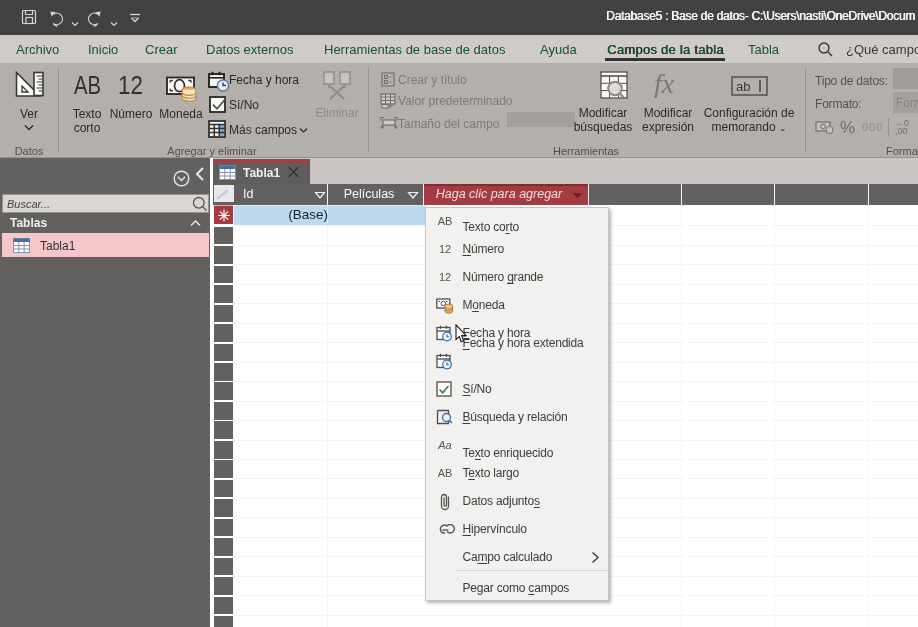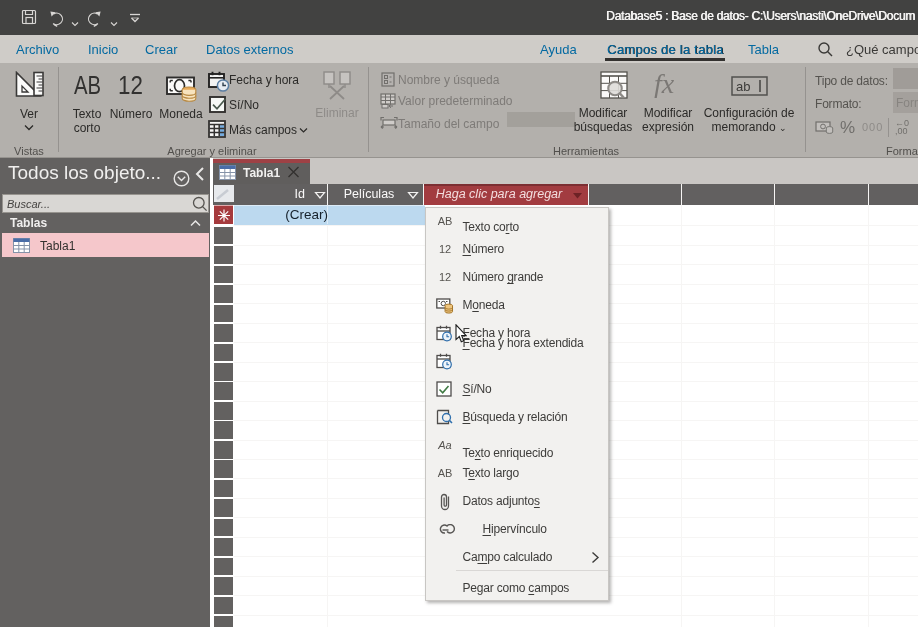--- a/index.html
+++ b/index.html
@@ -2,21 +2,21 @@
 <html><head>
 <meta charset="utf-8">
 <style>
 * { margin:0; padding:0; box-sizing:border-box; }
 html,body { width:918px; height:627px; overflow:hidden; }
 body { font-family:"Liberation Sans", sans-serif; position:relative; background:#fff; }
 .abs { position:absolute; }
 #titlebar { left:0; top:0; width:918px; height:35px; background:#424241; }
 #titletext { left:606px; top:9px; color:#f5f4f3; font-size:12px; letter-spacing:-0.25px; text-shadow:0.6px 0 0 #f5f4f3; white-space:nowrap; }
 #tabrow { left:0; top:35px; width:918px; height:28px; background:#cfccc8; }
-.rtab { position:absolute; top:7px; font-size:13px; color:#0369a1; white-space:nowrap; }
+.rtab { position:absolute; top:7px; font-size:13px; color:#14532d; white-space:nowrap; }
 #activetab-underline { left:605px; top:58px; width:120px; height:3px; background:#33312f; }
 #ribbon { left:0; top:63px; width:918px; height:95px; background:#b3b0ac; }
 #ribbonline { left:0; top:157px; width:918px; height:1px; background:#96938f; }
 .vsep { position:absolute; width:1px; background:#95928f; }
 .grouplabel { position:absolute; font-size:11px; color:#514f4c; white-space:nowrap; }
 .rbtext { position:absolute; font-size:12px; color:#2b2a28; white-space:nowrap; }
 .rbgray { position:absolute; font-size:12px; color:#7e7b78; white-space:nowrap; }
 .bigletter { position:absolute; font-size:31px; color:#323130; white-space:nowrap; }
 .ctr { text-align:center; }
 #navpane { left:0; top:158px; width:210px; height:469px; background:#636160; }
@@ -75,20 +75,21 @@
     <path d="M110.5 9 l3.5 3.5 3.5-3.5" stroke-width="1.3"></path>
     <path d="M110.5 9 h7" stroke-width="1.2" opacity="0.6"></path>
   </g>
 </svg>
 <div class="abs" id="titletext">Database5 : Base de datos- C:\Users\nasti\OneDrive\Docum</div>
 <div class="abs" id="tabrow">
   <span class="rtab" style="left:16px;">Archivo</span>
   <span class="rtab" style="left:88px;">Inicio</span>
   <span class="rtab" style="left:145px;">Crear</span>
   <span class="rtab" style="left:206px;">Datos externos</span>
+  <span class="rtab" style="left:324px;">Herramientas de base de datos</span>
   <span class="rtab" style="left:540px;">Ayuda</span>
   <span class="rtab" style="left:607px; letter-spacing:0.25px; text-shadow:0.6px 0 0 #262524;text-align:center;">Campos de la tabla</span>
   <span class="rtab" style="left:748px;">Tabla</span>
   <span class="rtab" style="left:846px; color:#3a3937;">¿Qué campos</span>
 </div>
 <svg class="abs" style="left:817px; top:41px;" width="17" height="17" viewBox="0 0 17 17">
   <circle cx="7" cy="7" r="5" fill="none" stroke="#3a3937" stroke-width="1.4"></circle>
   <path d="M10.8 10.8 L15 15" stroke="#3a3937" stroke-width="1.4"></path>
 </svg>
 <div class="abs" id="activetab-underline"></div>
@@ -100,21 +101,21 @@
     <path d="M1.5 1.5 L1.5 25 L25 25 Z" fill="#fbfbfa"></path>
     <path d="M7 15 L7 21 L13 21 Z" fill="none" stroke-width="1.3"></path>
     <rect x="19" y="1.5" width="9" height="23" fill="#fbfbfa"></rect>
     <path d="M21.5 5 h6 M23.5 8 h4 M21.5 11 h6 M23.5 14 h4 M21.5 17 h6 M23.5 20 h4" stroke-width="1.1"></path>
   </g>
 </svg>
 <div class="abs rbtext ctr" style="left:9px; top:107px; width:40px;">Ver</div>
 <svg class="abs" style="left:24px; top:124px;" width="10" height="7" viewBox="0 0 10 7">
   <path d="M1 1.5 l4 4 4-4" fill="none" stroke="#2b2a28" stroke-width="1.3"></path>
 </svg>
-<div class="abs grouplabel ctr" style="left:9px; top:145px; width:40px;">Vistas</div>
+<div class="abs grouplabel ctr" style="left:9px; top:145px; width:40px;">Datos</div>
 <div class="abs vsep" style="left:58px; top:67px; height:85px;"></div>
 
 <div class="abs bigletter" style="left:74px; top:70px; transform:scaleX(0.78); transform-origin:0 0; font-size:26px;">AB</div>
 <div class="abs bigletter" style="left:118px; top:70px; transform:scaleX(0.86); transform-origin:0 0; font-size:26px;">12</div>
 <svg class="abs" style="left:166px; top:76px;" width="32" height="27" viewBox="0 0 32 27">
   <rect x="1" y="1.5" width="27" height="16.5" fill="#fbfaf9" stroke="#2e2d2c" stroke-width="1.9"></rect>
   <ellipse cx="13.5" cy="9.7" rx="5" ry="6" fill="none" stroke="#2e2d2c" stroke-width="1.7"></ellipse>
   <path d="M4.2 4.5 h2.6 M4.2 4.5 v2 M22.4 4.5 h2.6 M25 4.5 v2 M4.2 14.8 h2.6 M4.2 12.8 v2 M25 12.8 v2 M22.4 14.8 h2.6" stroke="#2e2d2c" stroke-width="1.5" fill="none"></path>
   <g>
     <ellipse cx="23" cy="13.8" rx="6.8" ry="2.8" fill="#eaaa58" stroke="#b98a43" stroke-width="1.1"></ellipse>
@@ -161,21 +162,21 @@
 <div class="abs rbgray ctr" style="left:307px; top:106px; width:60px; color:#8e8b88;">Eliminar</div>
 <div class="abs grouplabel ctr" style="left:112px; top:145px; width:200px;">Agregar y eliminar</div>
 <div class="abs vsep" style="left:368px; top:67px; height:85px;"></div>
 
 <svg class="abs" style="left:381px; top:72px;" width="14" height="15" viewBox="0 0 14 15">
   <rect x="1" y="1" width="12" height="13" fill="#b5b2af" stroke="#716f6c" stroke-width="1.2"></rect>
   <rect x="3.5" y="3.5" width="3" height="3" fill="none" stroke="#716f6c" stroke-width="1"></rect>
   <rect x="3.5" y="8.5" width="3" height="3" fill="none" stroke="#716f6c" stroke-width="1"></rect>
   <path d="M8.5 5 h2 M8.5 10 h2" stroke="#716f6c" stroke-width="1"></path>
 </svg>
-<div class="abs rbgray" style="left:398px; top:73px;">Nombre y úsqueda</div>
+<div class="abs rbgray" style="left:398px; top:73px;">Crear y título</div>
 <svg class="abs" style="left:380px; top:93px;" width="17" height="16" viewBox="0 0 17 16">
   <rect x="1" y="1" width="14" height="10" fill="#cfccc9" stroke="#716f6c" stroke-width="1.2"></rect>
   <path d="M1 4 h14 M5.5 1 v10 M10.5 1 v10 M1 7.5 h14" stroke="#716f6c" stroke-width="1"></path>
   <rect x="2" y="11.5" width="6" height="3.5" fill="#cfccc9" stroke="#716f6c" stroke-width="1"></rect>
   <path d="M13 13 l-3.5 0 M11 11.2 l-2 1.8 2 1.8" fill="none" stroke="#716f6c" stroke-width="1"></path>
 </svg>
 <div class="abs rbgray" style="left:398px; top:94px;">Valor predeterminado</div>
 <svg class="abs" style="left:380px; top:116px;" width="18" height="16" viewBox="0 0 18 16">
   <g fill="none" stroke="#716f6c" stroke-width="1.2">
     <path d="M1 4.5 v-3 h3 M14 1.5 h3 v3"></path>
@@ -219,21 +220,20 @@
   <ellipse cx="14.5" cy="8" rx="3.2" ry="1.4" fill="#c2bfbc" stroke="#716f6c" stroke-width="0.9"></ellipse>
   <path d="M11.3 8 v4 a3.2 1.4 0 0 0 6.4 0 v-4" fill="#c2bfbc" stroke="#716f6c" stroke-width="0.9"></path>
 </svg>
 <div class="abs" style="left:840px; top:118px; font-size:17px; color:#716f6c;">%</div>
 <div class="abs" style="left:862px; top:121px; font-size:11px; color:#8e8b88; letter-spacing:1px;">000</div>
 <div class="abs vsep" style="left:888px; top:118px; height:19px;"></div>
 <div class="abs" style="left:895px; top:119px; font-size:9px; color:#716f6c; line-height:8px;">←0<br>,00</div>
 <div class="abs grouplabel" style="left:886px; top:145px;">Formato</div>
 
 <div class="abs" id="navpane">
-  <div class="abs" id="navtitle">Todos los objeto...</div>
   <svg class="abs" style="left:173px; top:12px;" width="17" height="17" viewBox="0 0 17 17">
     <circle cx="8.5" cy="8.5" r="7.3" fill="none" stroke="#e8e7e6" stroke-width="1.4"></circle>
     <path d="M4.8 6.8 l3.7 3.7 3.7-3.7" fill="none" stroke="#e8e7e6" stroke-width="1.4"></path>
   </svg>
   <svg class="abs" style="left:194px; top:9px;" width="12" height="14" viewBox="0 0 12 14">
     <path d="M9 1 L3 7 l6 6" fill="none" stroke="#e8e7e6" stroke-width="2"></path>
   </svg>
   <div class="abs" id="searchbox"></div>
   <div class="abs" id="searchbtn"></div>
   <div class="abs" id="buscar">Buscar...</div>
@@ -265,21 +265,21 @@
     <path d="M0.5 7.5 h16 M0.5 11 h16 M5.8 4 v10.5 M11.2 4 v10.5" stroke="#8593a9" stroke-width="1"></path>
   </svg>
   <div class="abs" id="doctablabel">Tabla1</div>
   <svg class="abs" style="left:74px; top:8px;" width="13" height="12" viewBox="0 0 13 12">
     <path d="M1.5 1 L11.5 11 M11.5 1 L1.5 11" stroke="#32312f" stroke-width="1.3"></path>
   </svg>
   <div class="abs" id="headerrow"></div>
   <div class="abs" id="cornerbox"><svg width="20" height="17">
         <path d="M3 14 L14 5" stroke="#c8ccd3" stroke-width="2.5"></path>
       </svg></div>
-  <div class="abs hdrtext" style="left:30px; top:29px; width:62px; text-align:right;">Id</div>
+  <div class="abs hdrtext" style="left:30px; top:29px; width:62px; text-align:left;">Id</div>
   <svg class="abs" style="left:101px; top:33px;" width="12" height="9" viewBox="0 0 12 9">
     <path d="M1.5 1.5 h9 l-4.5 5.5 z" fill="none" stroke="#f2f1f0" stroke-width="1.2"></path>
   </svg>
   <div class="abs hsep" style="left:114px;"></div>
   <div class="abs hdrtext" style="left:125px; top:29px; width:62px; text-align:center;">Películas</div>
   <svg class="abs" style="left:194px; top:33px;" width="12" height="9" viewBox="0 0 12 9">
     <path d="M1.5 1.5 h9 l-4.5 5.5 z" fill="none" stroke="#f2f1f0" stroke-width="1.2"></path>
   </svg>
   <div class="abs hsep" style="left:210px;"></div>
   <div class="abs" id="redhdr"></div>
@@ -291,21 +291,21 @@
   <div class="abs hsep" style="left:468px;"></div>
   <div class="abs hsep" style="left:561px;"></div>
   <div class="abs hsep" style="left:655px;"></div>
   <div class="abs" id="hgrid"></div>
   <div class="abs vgrid" style="left:114px;"></div>
   <div class="abs vgrid" style="left:468px;"></div>
   <div class="abs vgrid" style="left:561px;"></div>
   <div class="abs vgrid" style="left:655px;"></div>
   <div class="abs" id="bluerow"></div>
   <div class="abs" style="left:114px; top:48px; width:1px; height:18px; background:#dcebf6;"></div>
-  <div class="abs" id="nuevo">(Crear)</div>
+  <div class="abs" id="nuevo">(Base)</div>
   <div class="abs" id="starcell">
     <svg width="20" height="19" viewBox="0 0 20 19">
       <g stroke="#fdfcfc" stroke-width="1.2">
         <path d="M10 3.5 V15.5 M4 9.5 H16 M5.8 5.3 L14.2 13.7 M5.8 13.7 L14.2 5.3"></path>
       </g>
     </svg>
   </div>
   <div class="abs" id="selcol"></div>
 </div>
 
@@ -358,21 +358,21 @@
   <div class="mtxticon" style="top:260px;">AB</div>
   <div class="mitem" style="top:259px;">T<u>e</u>xto largo</div>
   <svg class="micon" style="left:14px; top:285px;" width="12" height="20" viewBox="0 0 12 20">
     <path d="M9.5 4.5 v9.5 a3.5 3.5 0 0 1 -7 0 v-9 a2.5 2.5 0 0 1 5 0 v8 a1.2 1.2 0 0 1 -2.4 0 v-7.5" fill="none" stroke="#575553" stroke-width="1.3"></path>
   </svg>
   <div class="mitem" style="top:287px;">Datos adjunto<u>s</u></div>
   <svg class="micon" style="top:317px;" width="20" height="12" viewBox="0 0 20 12">
     <path d="M9 9 a4 4 0 1 1 2-7 a4.2 4.2 0 1 1 0 5.5" fill="none" stroke="#575553" stroke-width="1.4"></path>
     <path d="M6.5 6 h6" stroke="#575553" stroke-width="1.4"></path>
   </svg>
-  <div class="mitem" style="top:315px;margin-left:20px;"><u>H</u>ipervínculo</div>
+  <div class="mitem" style="top:315px;"><u>H</u>ipervínculo</div>
   <div class="mitem" style="top:343px;text-align:right;">Ca<u>m</u>po calculado</div>
   <svg class="abs" style="left:166px; top:344px;" width="9" height="13" viewBox="0 0 9 13">
     <path d="M1.5 1.5 L7 6.5 L1.5 11.5" fill="none" stroke="#3d3c3a" stroke-width="1.4"></path>
   </svg>
   <div id="msep"></div>
   <div class="mitem" style="top:374px;">Pegar como <u>c</u>ampos</div>
 </div>
 
 <svg class="abs" style="left:455px; top:324px;" width="12" height="21" viewBox="0 0 12 21">
   <path d="M1 0.8 L1 15.6 L4.3 12.5 L6.3 17.8 L8.7 16.8 L6.7 11.6 L11.2 11.6 Z" fill="#fff" stroke="#1a1a1a" stroke-width="1.1"></path>

